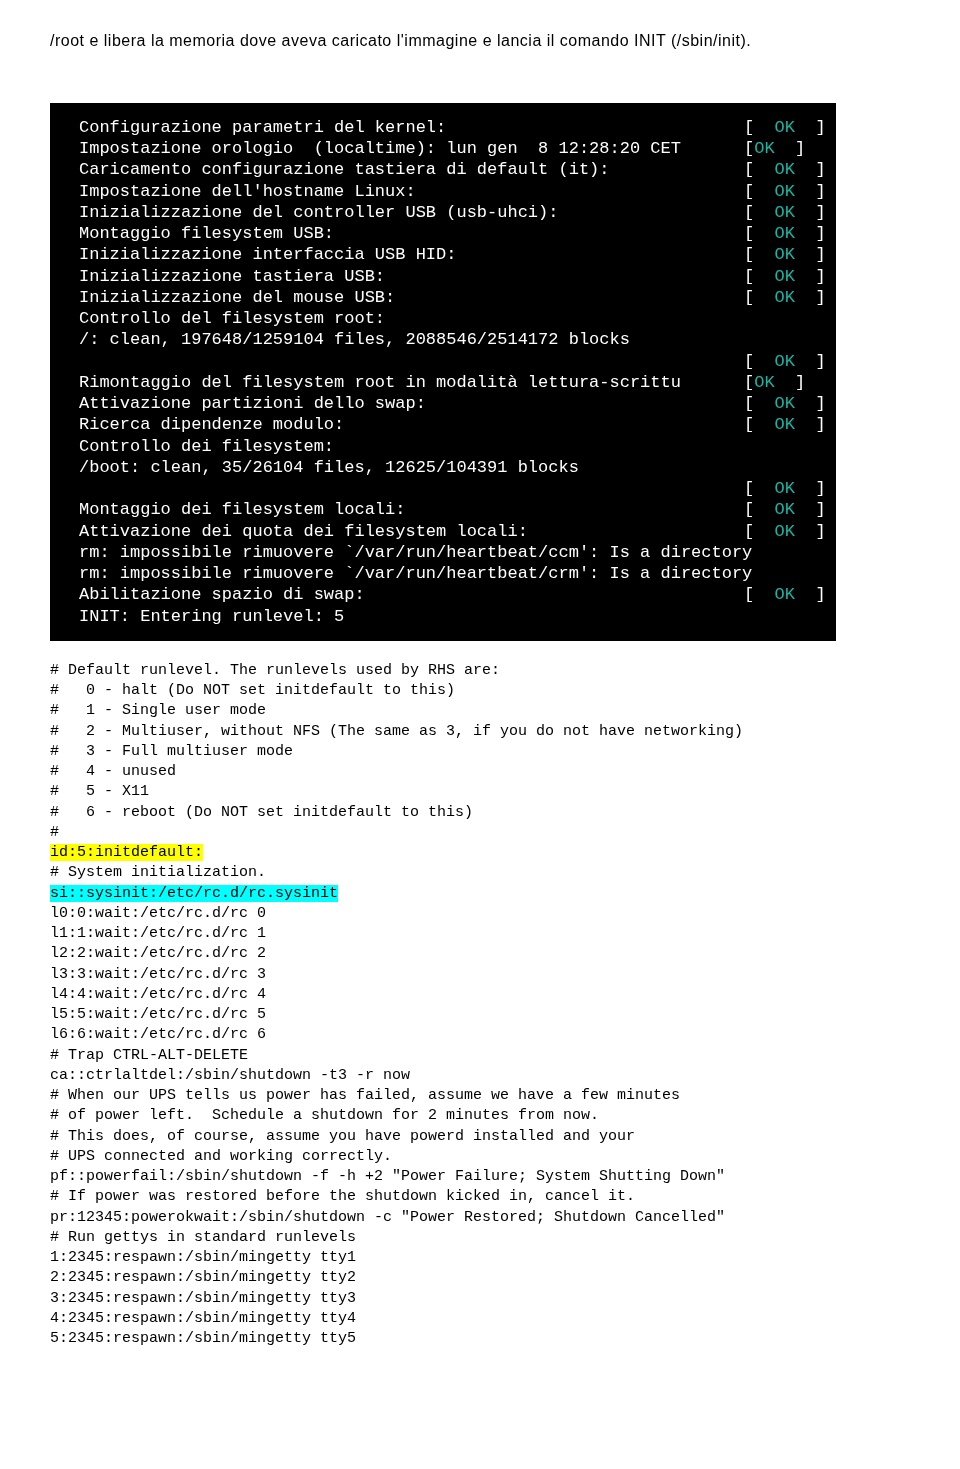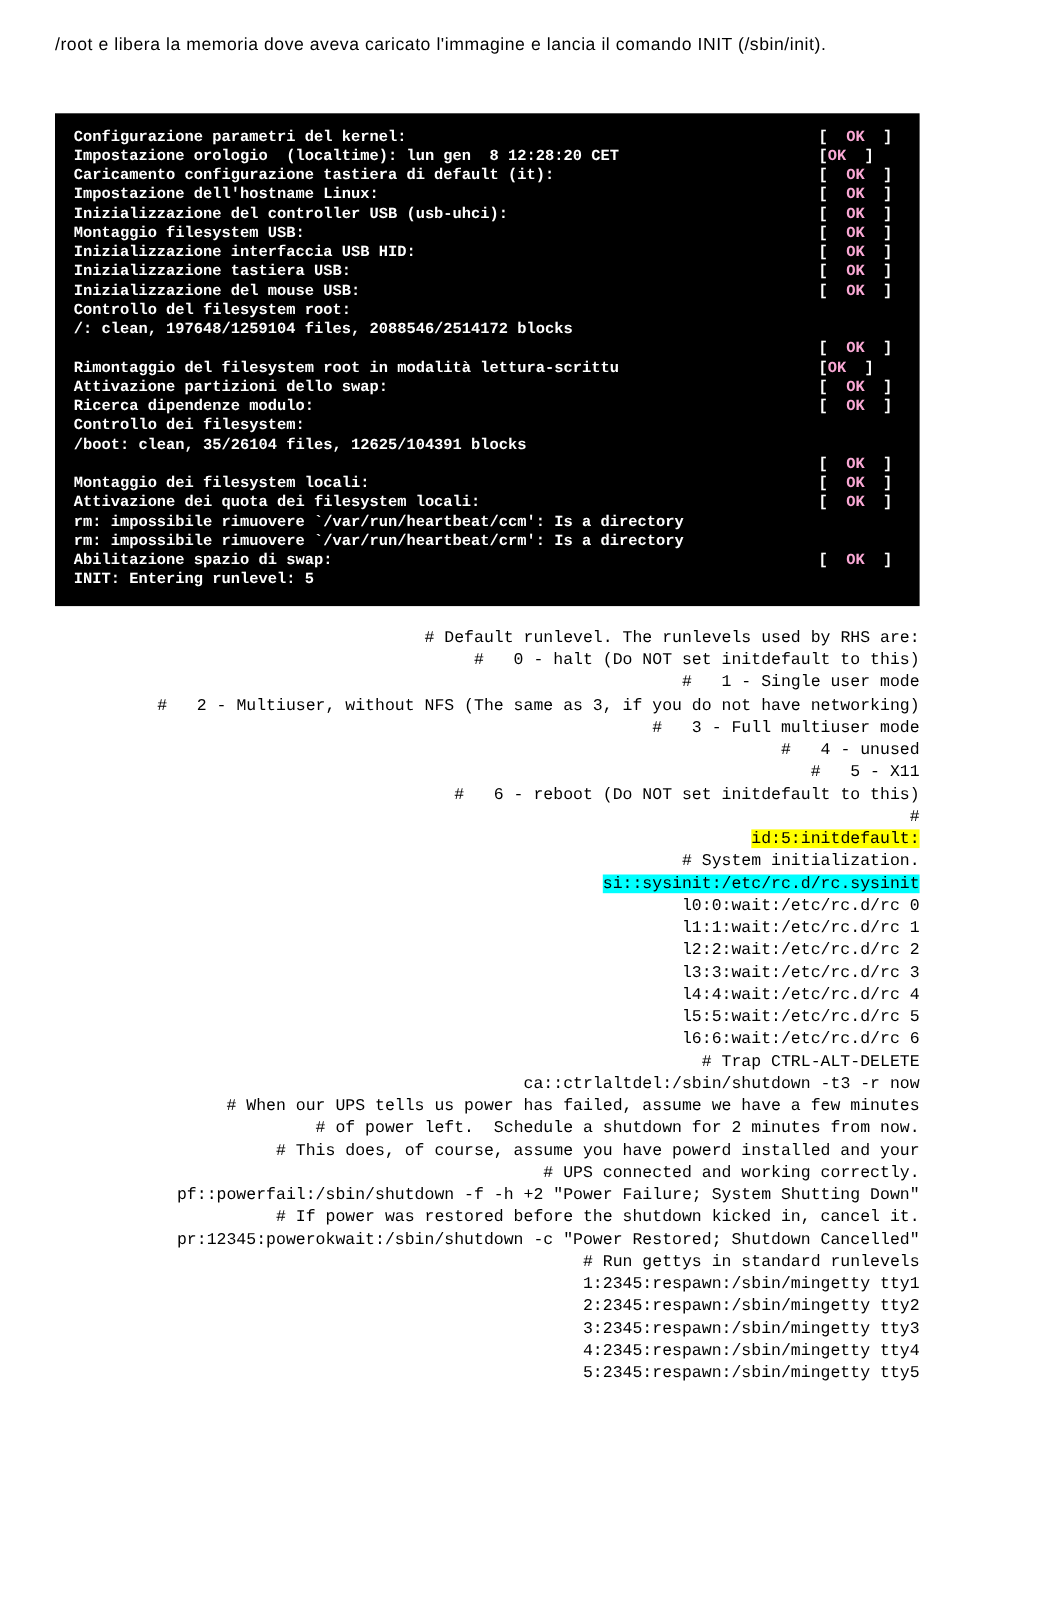--- a/index.html
+++ b/index.html
@@ -20,42 +20,41 @@
     font-size: 16px;
     line-height: 1.4;
     color: #000;
     margin: 0 0 14px 0;
     letter-spacing: 0.5px;
   }
   .console {
     background: #000000;
     color: #ffffff;
     font-family: "Courier New", Courier, monospace;
-    font-size: 14px;
+    font-size: 17px;
     line-height: 1.25;
-    padding: 14px 12px 14px 17px;
+    padding: 14px 12px 14px 29px;
     white-space: pre;
     margin: 4px 0 20px 0;
-    font-weight: bold;
+    font-weight: normal;
     overflow: hidden;
   }
-  .ok { color: #f9a8d4; }
+  .ok { color: #14b8a6; }
   .row {
     display: flex;
     justify-content: space-between;
   }
   .row .label { flex: 1; }
   .row .status { width: 80px; text-align: left; }
   .code-block {
     font-family: "Courier New", Courier, monospace;
     font-size: 15px;
     line-height: 1.35;
     white-space: pre-wrap;
     color: #000;
-    text-align: right;
   }
   .hl-yellow {
     background: #ffff00;
   }
   .hl-cyan {
     background: #00ffff;
   }
 </style>
 </head>
 <body>

